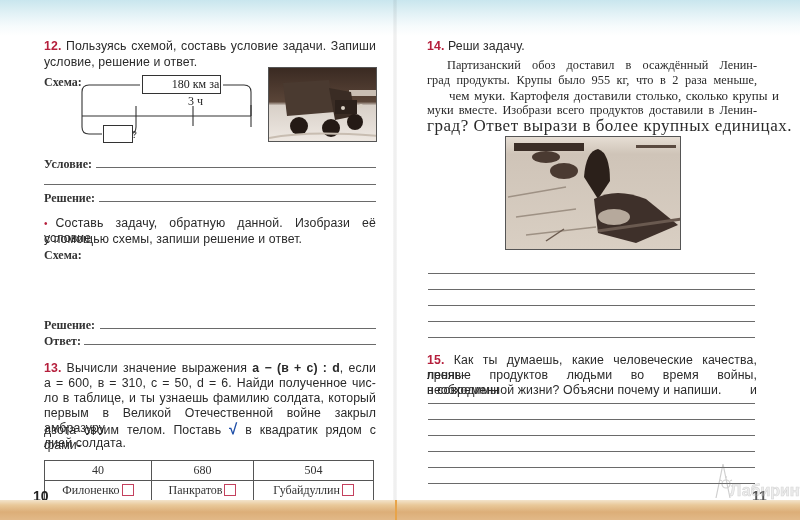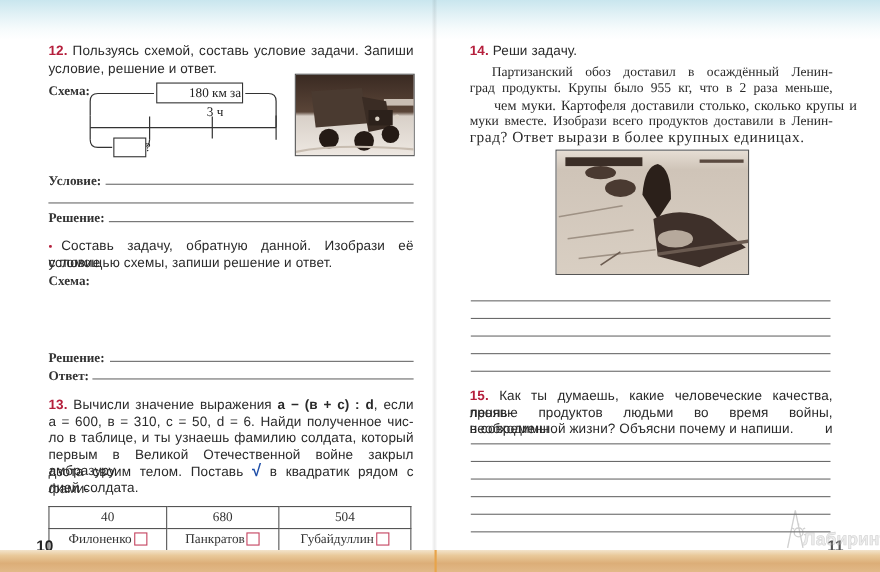--- a/index.html
+++ b/index.html
@@ -147,21 +147,21 @@
   <div>
     <div class="abs sans" style="left:427px; top:39px;">
       <span class="num">14.</span>
       <span>Реши задачу.</span>
     </div>
 
     <div class="abs serif justify" style="left:447px; top:58px; width:310px; font-size:12.3px; line-height:15px;">Партизанский обоз доставил в осаждённый Ленин-</div>
     <div class="abs serif justify" style="left:427px; top:73px; width:330px; font-size:12.3px; line-height:15px;">град продукты. Крупы было 955 кг, что в 2 раза меньше,</div>
     <div class="abs serif justify" style="left:449px; top:88px; width:330px; font-size:13px; line-height:15px;">чем муки. Картофеля доставили столько, сколько крупы и</div>
     <div class="abs serif justify" style="left:427px; top:103px; width:330px; font-size:12.3px; line-height:15px;">муки вместе. Изобрази всего продуктов доставили в Ленин-</div>
-    <div class="abs serif" style="left:427px; top:118px; font-size:14px; line-height:15px; letter-spacing:0.5px;">град? Ответ вырази в более крупных единицах.</div>
+    <div class="abs serif" style="left:427px; top:118px; font-size:17px; line-height:15px; letter-spacing:0.5px;">град? Ответ вырази в более крупных единицах.</div>
 
     <div class="photo" style="left:505px; top:136px; width:176px; height:114px;">
       <svg width="176" height="114" viewBox="0 0 176 114">
         <defs>
           <linearGradient id="ice" x1="0" y1="0" x2="0" y2="1">
             <stop offset="0" stop-color="#e6ded4"></stop>
             <stop offset="0.15" stop-color="#cfc4b8"></stop>
             <stop offset="1" stop-color="#d9cfc3"></stop>
           </linearGradient>
         </defs>

